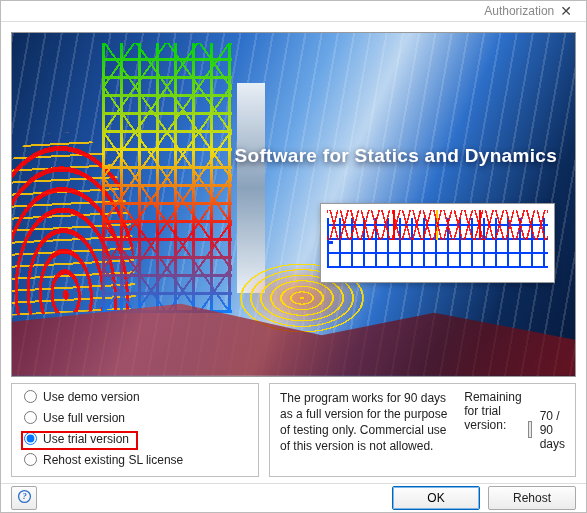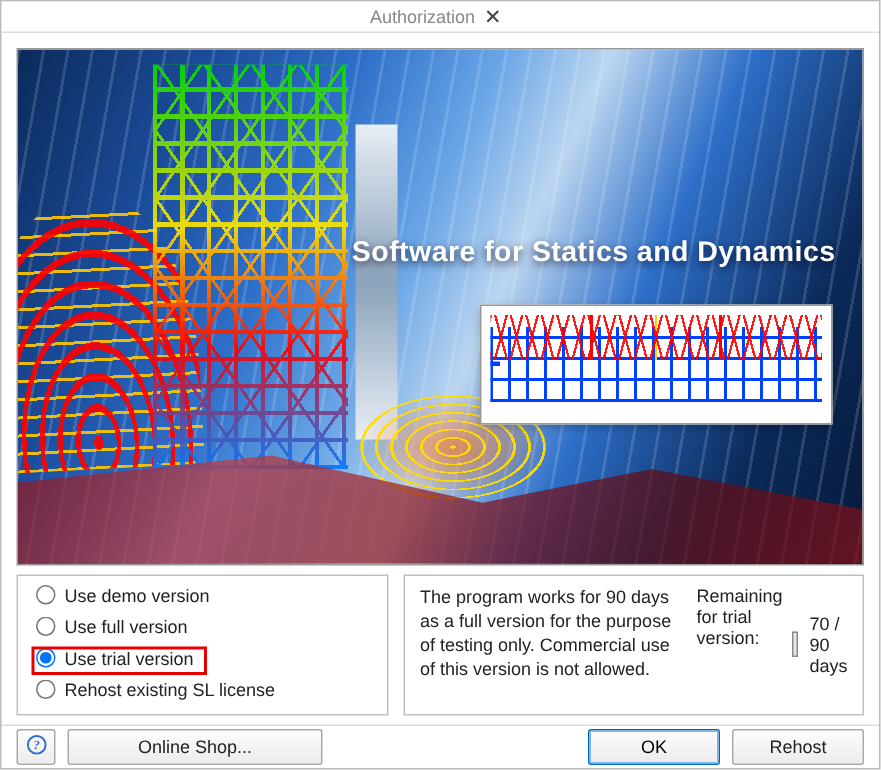--- a/index.html
+++ b/index.html
@@ -12,21 +12,21 @@
     height: 513px;
     border: 1px solid #bbb;
     display: flex;
     flex-direction: column;
     color: #222;
   }
   .titlebar {
     height: 28px;
     display: flex;
     align-items: center;
-    justify-content: center;
+    justify-content: flex-end;
     padding: 0 8px 0 8px;
     background: #fff;
     border-bottom: 1px solid #ddd;
     color: #888;
   }
   .titlebar .close {
     font-size: 14px;
     color: #444;
     cursor: default;
     padding: 0 6px;
@@ -59,21 +59,21 @@
   .banner::after {
     content: "";
     position: absolute;
     left: 0; right: 0; bottom: 0; height: 90px;
     background: linear-gradient(120deg, #8a1018 0%, #c63b3b 25%, #8a1018 50%, #5a0a10 75%, #8a1018 100%);
     clip-path: polygon(0% 40%, 30% 20%, 55% 55%, 75% 30%, 100% 60%, 100% 100%, 0% 100%);
     opacity: 0.7;
   }
   .banner .slogan {
     position: absolute;
-    top: 125px;
+    top: 112px;
     right: 18px;
     color: #fff;
     font-size: 19px;
     font-weight: 600;
     text-shadow: 0 2px 6px rgba(0,0,30,0.7);
     letter-spacing: 0.3px;
   }
   .banner .struct {
     position: absolute;
     border: none;
@@ -285,23 +285,20 @@
 
 <div class="footer">
   <div class="help-btn">
     <span>
       <svg viewBox="0 0 16 16">
           <circle cx="8" cy="8" r="6.3" fill="none" stroke="#2d6fc9" stroke-width="1.4"></circle>
           <text x="8" y="11" text-anchor="middle" font-size="9" font-family="Segoe UI" fill="#2d6fc9" font-style="italic" font-weight="bold">?</text>
         </svg>
     </span>
   </div>
-  <div class="btn shop">
-    <span>Online Shop...</span>
-  </div>
   <div class="spacer"></div>
   <div class="btn primary">
     <span>OK</span>
   </div>
   <div class="btn">
     <span>Rehost</span>
   </div>
 </div>
 
 </body></html>

